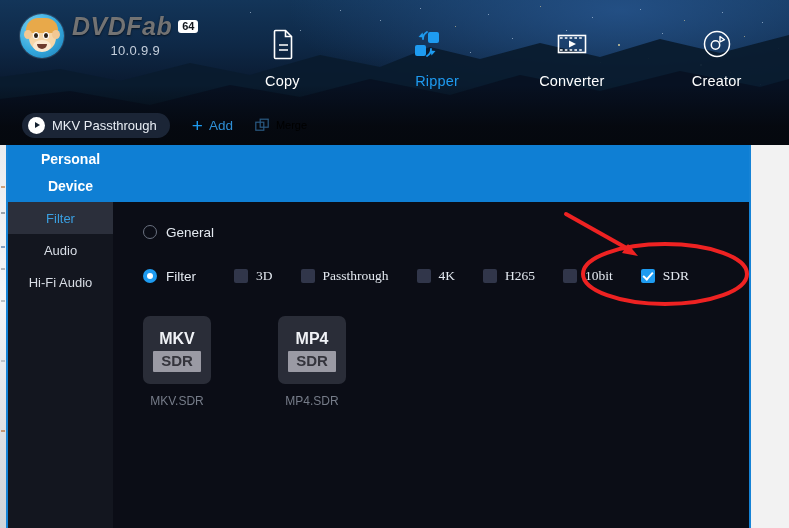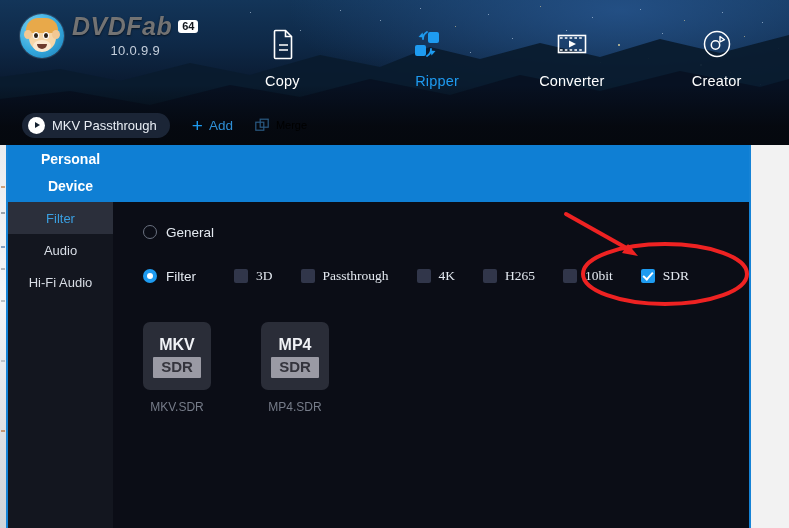--- a/index.html
+++ b/index.html
@@ -442,23 +442,23 @@
   .check-label {
     margin-left: 8px;
     font-size: 13.5px;
     color: #e4e9f0;
     white-space: nowrap;
   }
 
   
   .tiles {
     position: absolute;
-    left: 30px; top: 120px;
-    display: flex;
-    gap: 50px;
+    left: 30px; top: 114px;
+    display: flex;
+    gap: 67px;
   }
   .tile { width: 68px; cursor: pointer; }
   .tile-box {
     width: 68px; height: 68px;
     border-radius: 7px;
     background: #2a2d38;
     display: flex;
     flex-direction: column;
     align-items: center;
     justify-content: center;

